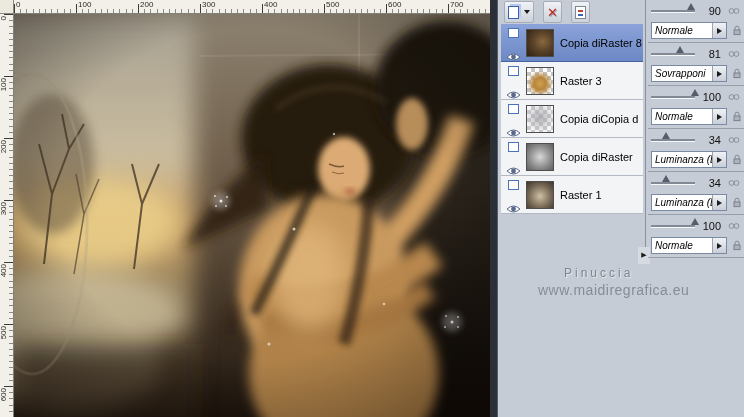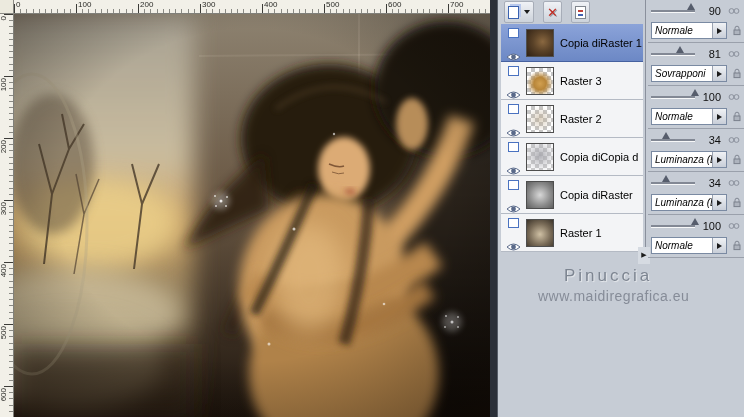--- a/index.html
+++ b/index.html
@@ -88,21 +88,21 @@
     box-sizing:border-box;position:relative;cursor:pointer;flex:none;}
   .cval{font-size:10px;padding-left:3px;white-space:nowrap;overflow:hidden;color:#000;}
   .carrow{position:absolute;right:0;top:0;width:13px;height:15px;
     background:linear-gradient(#f0f2f5,#c8ced8);border-left:1px solid #9aa2b0;
     display:flex;align-items:center;justify-content:center;}
   .carrow::after{content:"";width:0;height:0;border-top:3.5px solid transparent;
     border-bottom:3.5px solid transparent;border-left:5px solid #1c1c1c;}
   .lock{margin-left:5px;display:inline-flex;cursor:pointer;}
 
   #wm{position:absolute;left:40px;top:266px;}
-  #wm-title{font-size:17px;letter-spacing:3px;color:#7d8591;margin-left:26px;
+  #wm-title{font-size:12px;letter-spacing:3px;color:#7d8591;margin-left:26px;
     text-shadow:1px 1px 1px rgba(255,255,255,.6);}
   #wm-url{font-size:14px;letter-spacing:.5px;color:#868c98;margin-top:2px;}
 </style>
 </head>
 <body>
 
 <div id="app">
 
   <div id="ruler-corner"></div>
 
@@ -237,97 +237,82 @@
       <span class="leye">
         <svg width="15" height="10" viewBox="0 0 15 10">
                 <path d="M1 5 Q7.5 -1 14 5 Q7.5 11 1 5 Z" fill="#fff" stroke="#5a6a8a"></path>
                 <circle cx="7.5" cy="5" r="2.4" fill="#5a6a8a"></circle>
               </svg>
       </span>
     </div>
     <div class="lthumb thumb-art">
             <div class="tover"></div>
           </div>
-    <div class="lname">Copia diRaster 1</div>
+    <div class="lname">Copia diRaster 8</div>
   </div>
 
   <div class="lrow">
     <div class="lcol">
       <span class="ltype"></span>
       <span class="leye">
         <svg width="15" height="10" viewBox="0 0 15 10">
                 <path d="M1 5 Q7.5 -1 14 5 Q7.5 11 1 5 Z" fill="#fff" stroke="#5a6a8a"></path>
                 <circle cx="7.5" cy="5" r="2.4" fill="#5a6a8a"></circle>
               </svg>
       </span>
     </div>
     <div class="lthumb thumb-gold">
             <div class="tover"></div>
           </div>
     <div class="lname">Raster 3</div>
   </div>
 
+
   <div class="lrow">
     <div class="lcol">
       <span class="ltype"></span>
       <span class="leye">
         <svg width="15" height="10" viewBox="0 0 15 10">
                 <path d="M1 5 Q7.5 -1 14 5 Q7.5 11 1 5 Z" fill="#fff" stroke="#5a6a8a"></path>
                 <circle cx="7.5" cy="5" r="2.4" fill="#5a6a8a"></circle>
               </svg>
       </span>
     </div>
-    <div class="lthumb thumb-faint">
+    <div class="lthumb thumb-mist">
             <div class="tover"></div>
           </div>
-    <div class="lname">Raster 2</div>
+    <div class="lname">Copia diCopia d</div>
   </div>
 
   <div class="lrow">
     <div class="lcol">
       <span class="ltype"></span>
       <span class="leye">
         <svg width="15" height="10" viewBox="0 0 15 10">
                 <path d="M1 5 Q7.5 -1 14 5 Q7.5 11 1 5 Z" fill="#fff" stroke="#5a6a8a"></path>
                 <circle cx="7.5" cy="5" r="2.4" fill="#5a6a8a"></circle>
               </svg>
       </span>
     </div>
-    <div class="lthumb thumb-mist">
+    <div class="lthumb thumb-graybox">
             <div class="tover"></div>
           </div>
-    <div class="lname">Copia diCopia d</div>
+    <div class="lname">Copia diRaster</div>
   </div>
 
   <div class="lrow">
     <div class="lcol">
       <span class="ltype"></span>
       <span class="leye">
         <svg width="15" height="10" viewBox="0 0 15 10">
                 <path d="M1 5 Q7.5 -1 14 5 Q7.5 11 1 5 Z" fill="#fff" stroke="#5a6a8a"></path>
                 <circle cx="7.5" cy="5" r="2.4" fill="#5a6a8a"></circle>
               </svg>
       </span>
     </div>
-    <div class="lthumb thumb-graybox">
-            <div class="tover"></div>
-          </div>
-    <div class="lname">Copia diRaster</div>
-  </div>
-
-  <div class="lrow">
-    <div class="lcol">
-      <span class="ltype"></span>
-      <span class="leye">
-        <svg width="15" height="10" viewBox="0 0 15 10">
-                <path d="M1 5 Q7.5 -1 14 5 Q7.5 11 1 5 Z" fill="#fff" stroke="#5a6a8a"></path>
-                <circle cx="7.5" cy="5" r="2.4" fill="#5a6a8a"></circle>
-              </svg>
-      </span>
-    </div>
     <div class="lthumb thumb-shade">
             <div class="tover"></div>
           </div>
     <div class="lname">Raster 1</div>
   </div>
 </div>
 
     <div id="vdivider"></div>
     <div id="splitter">▶</div>
 

